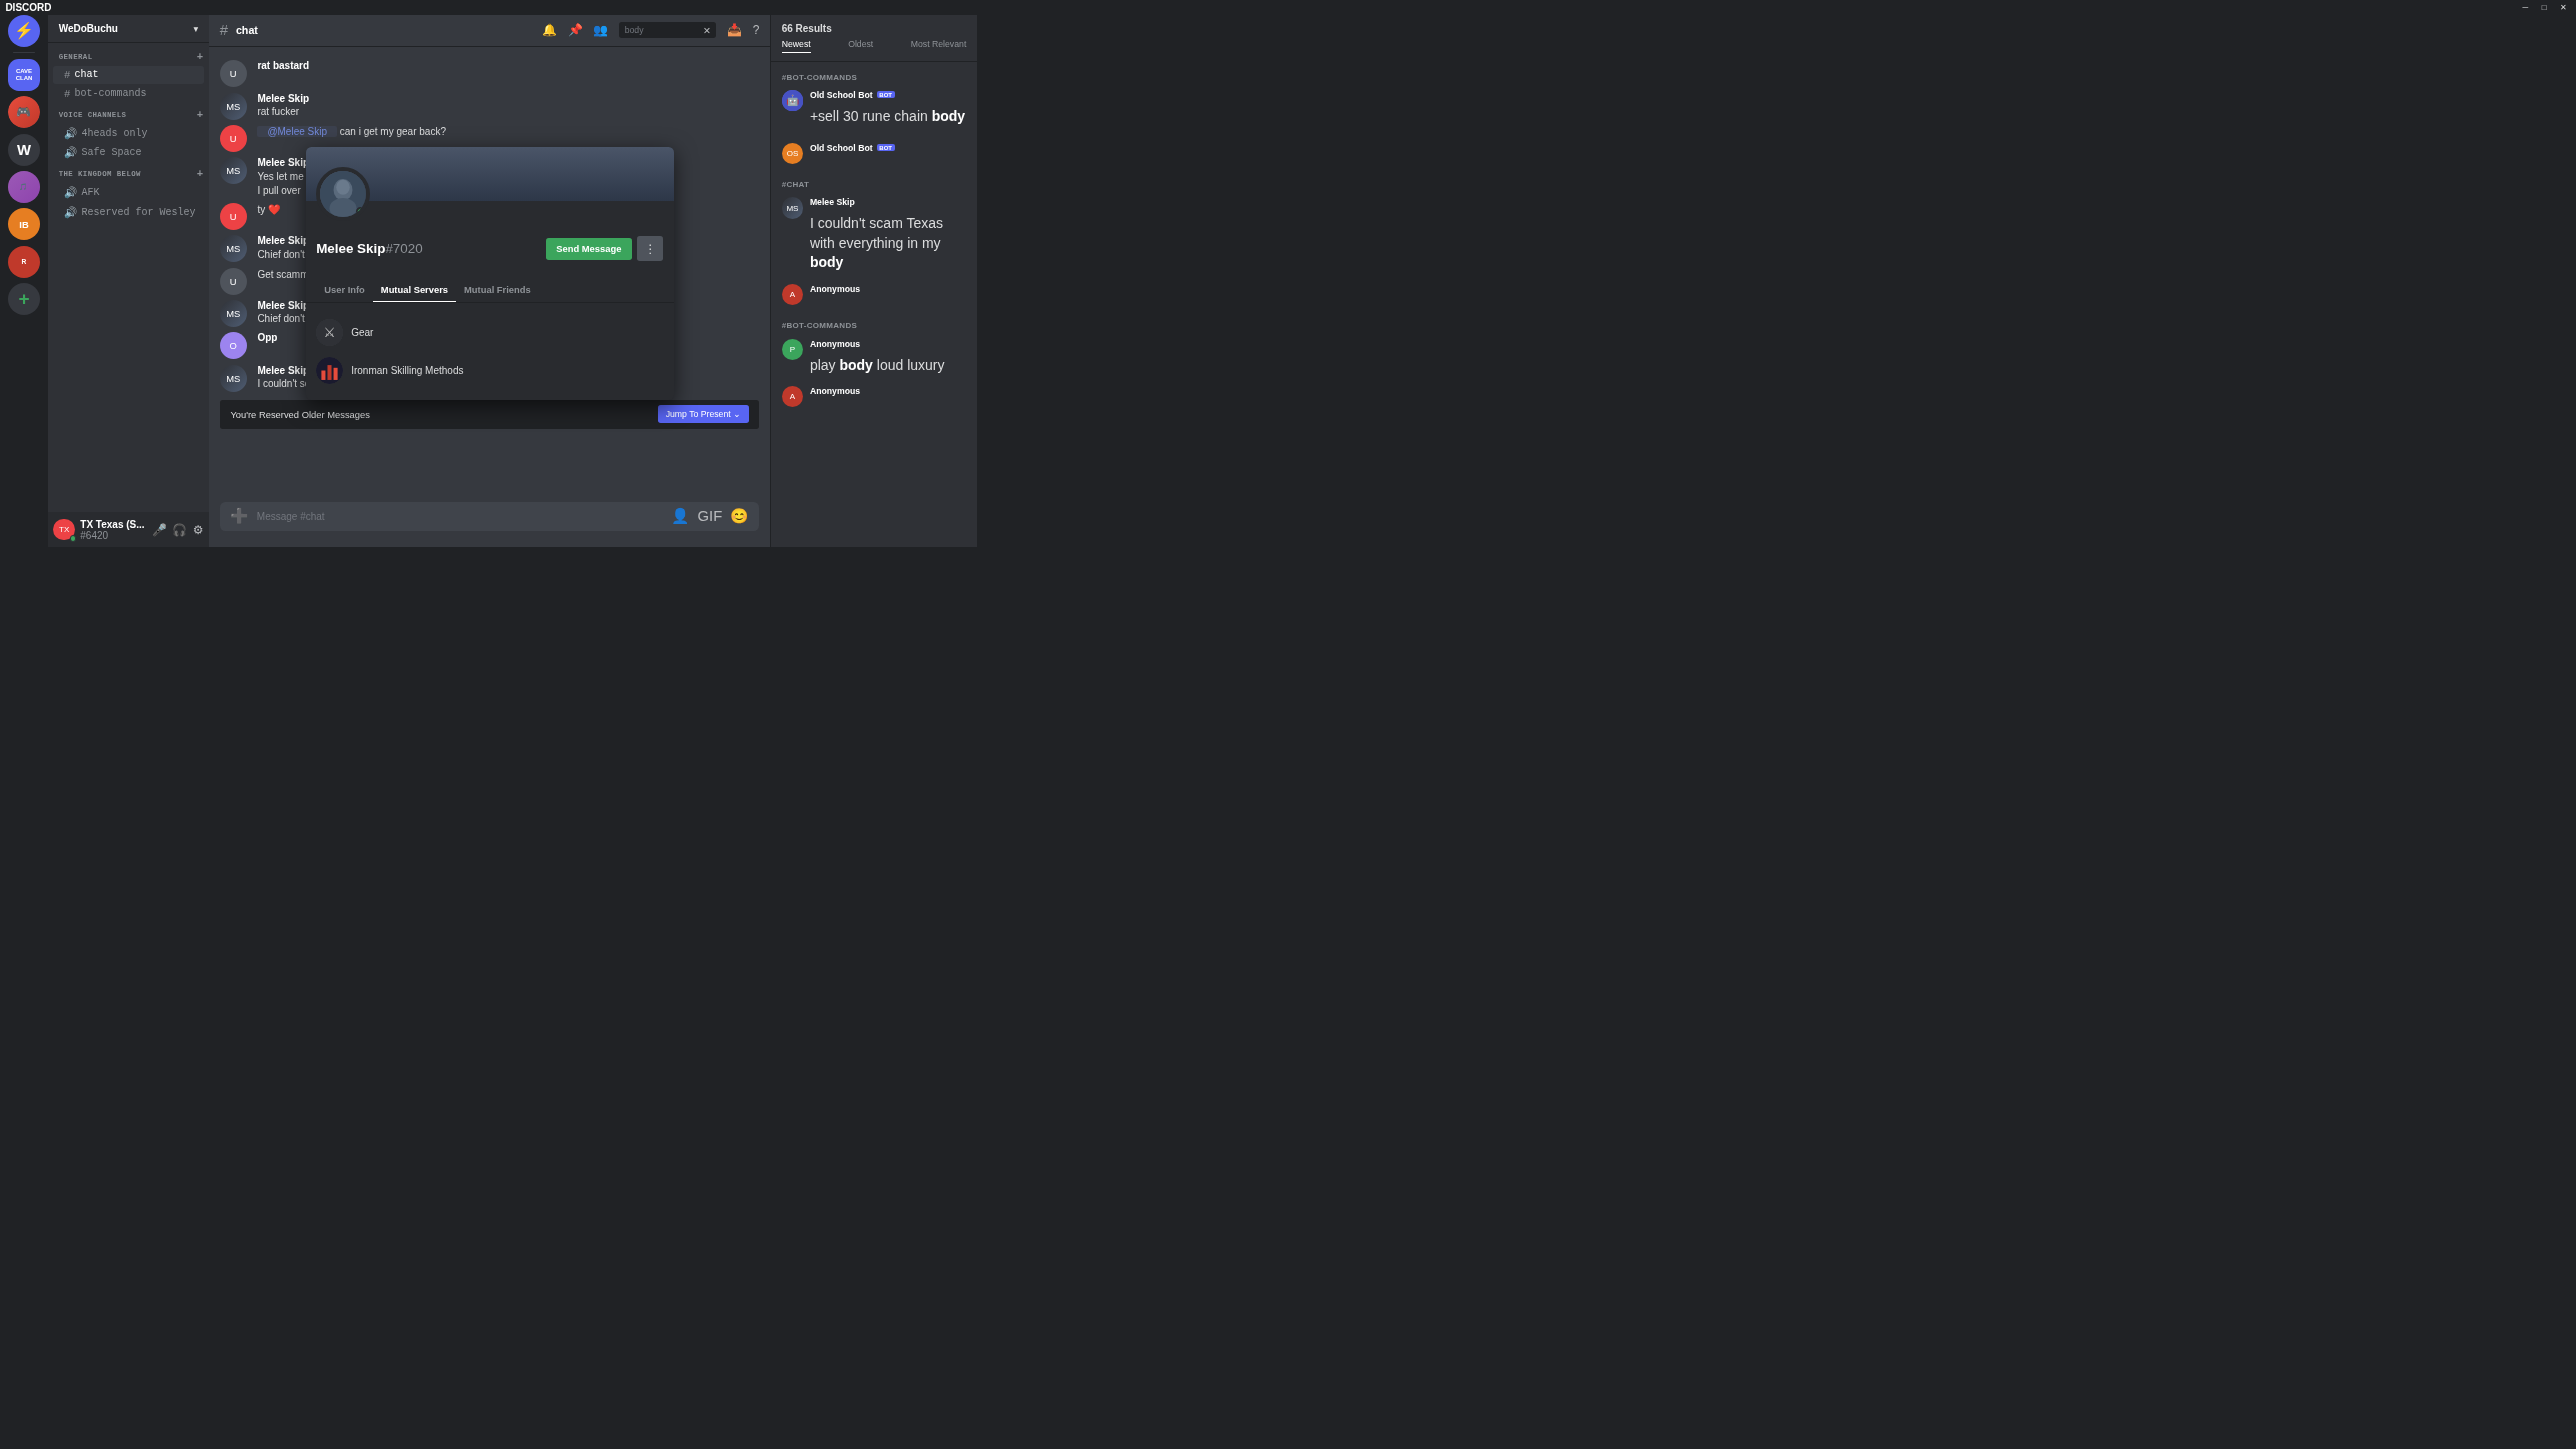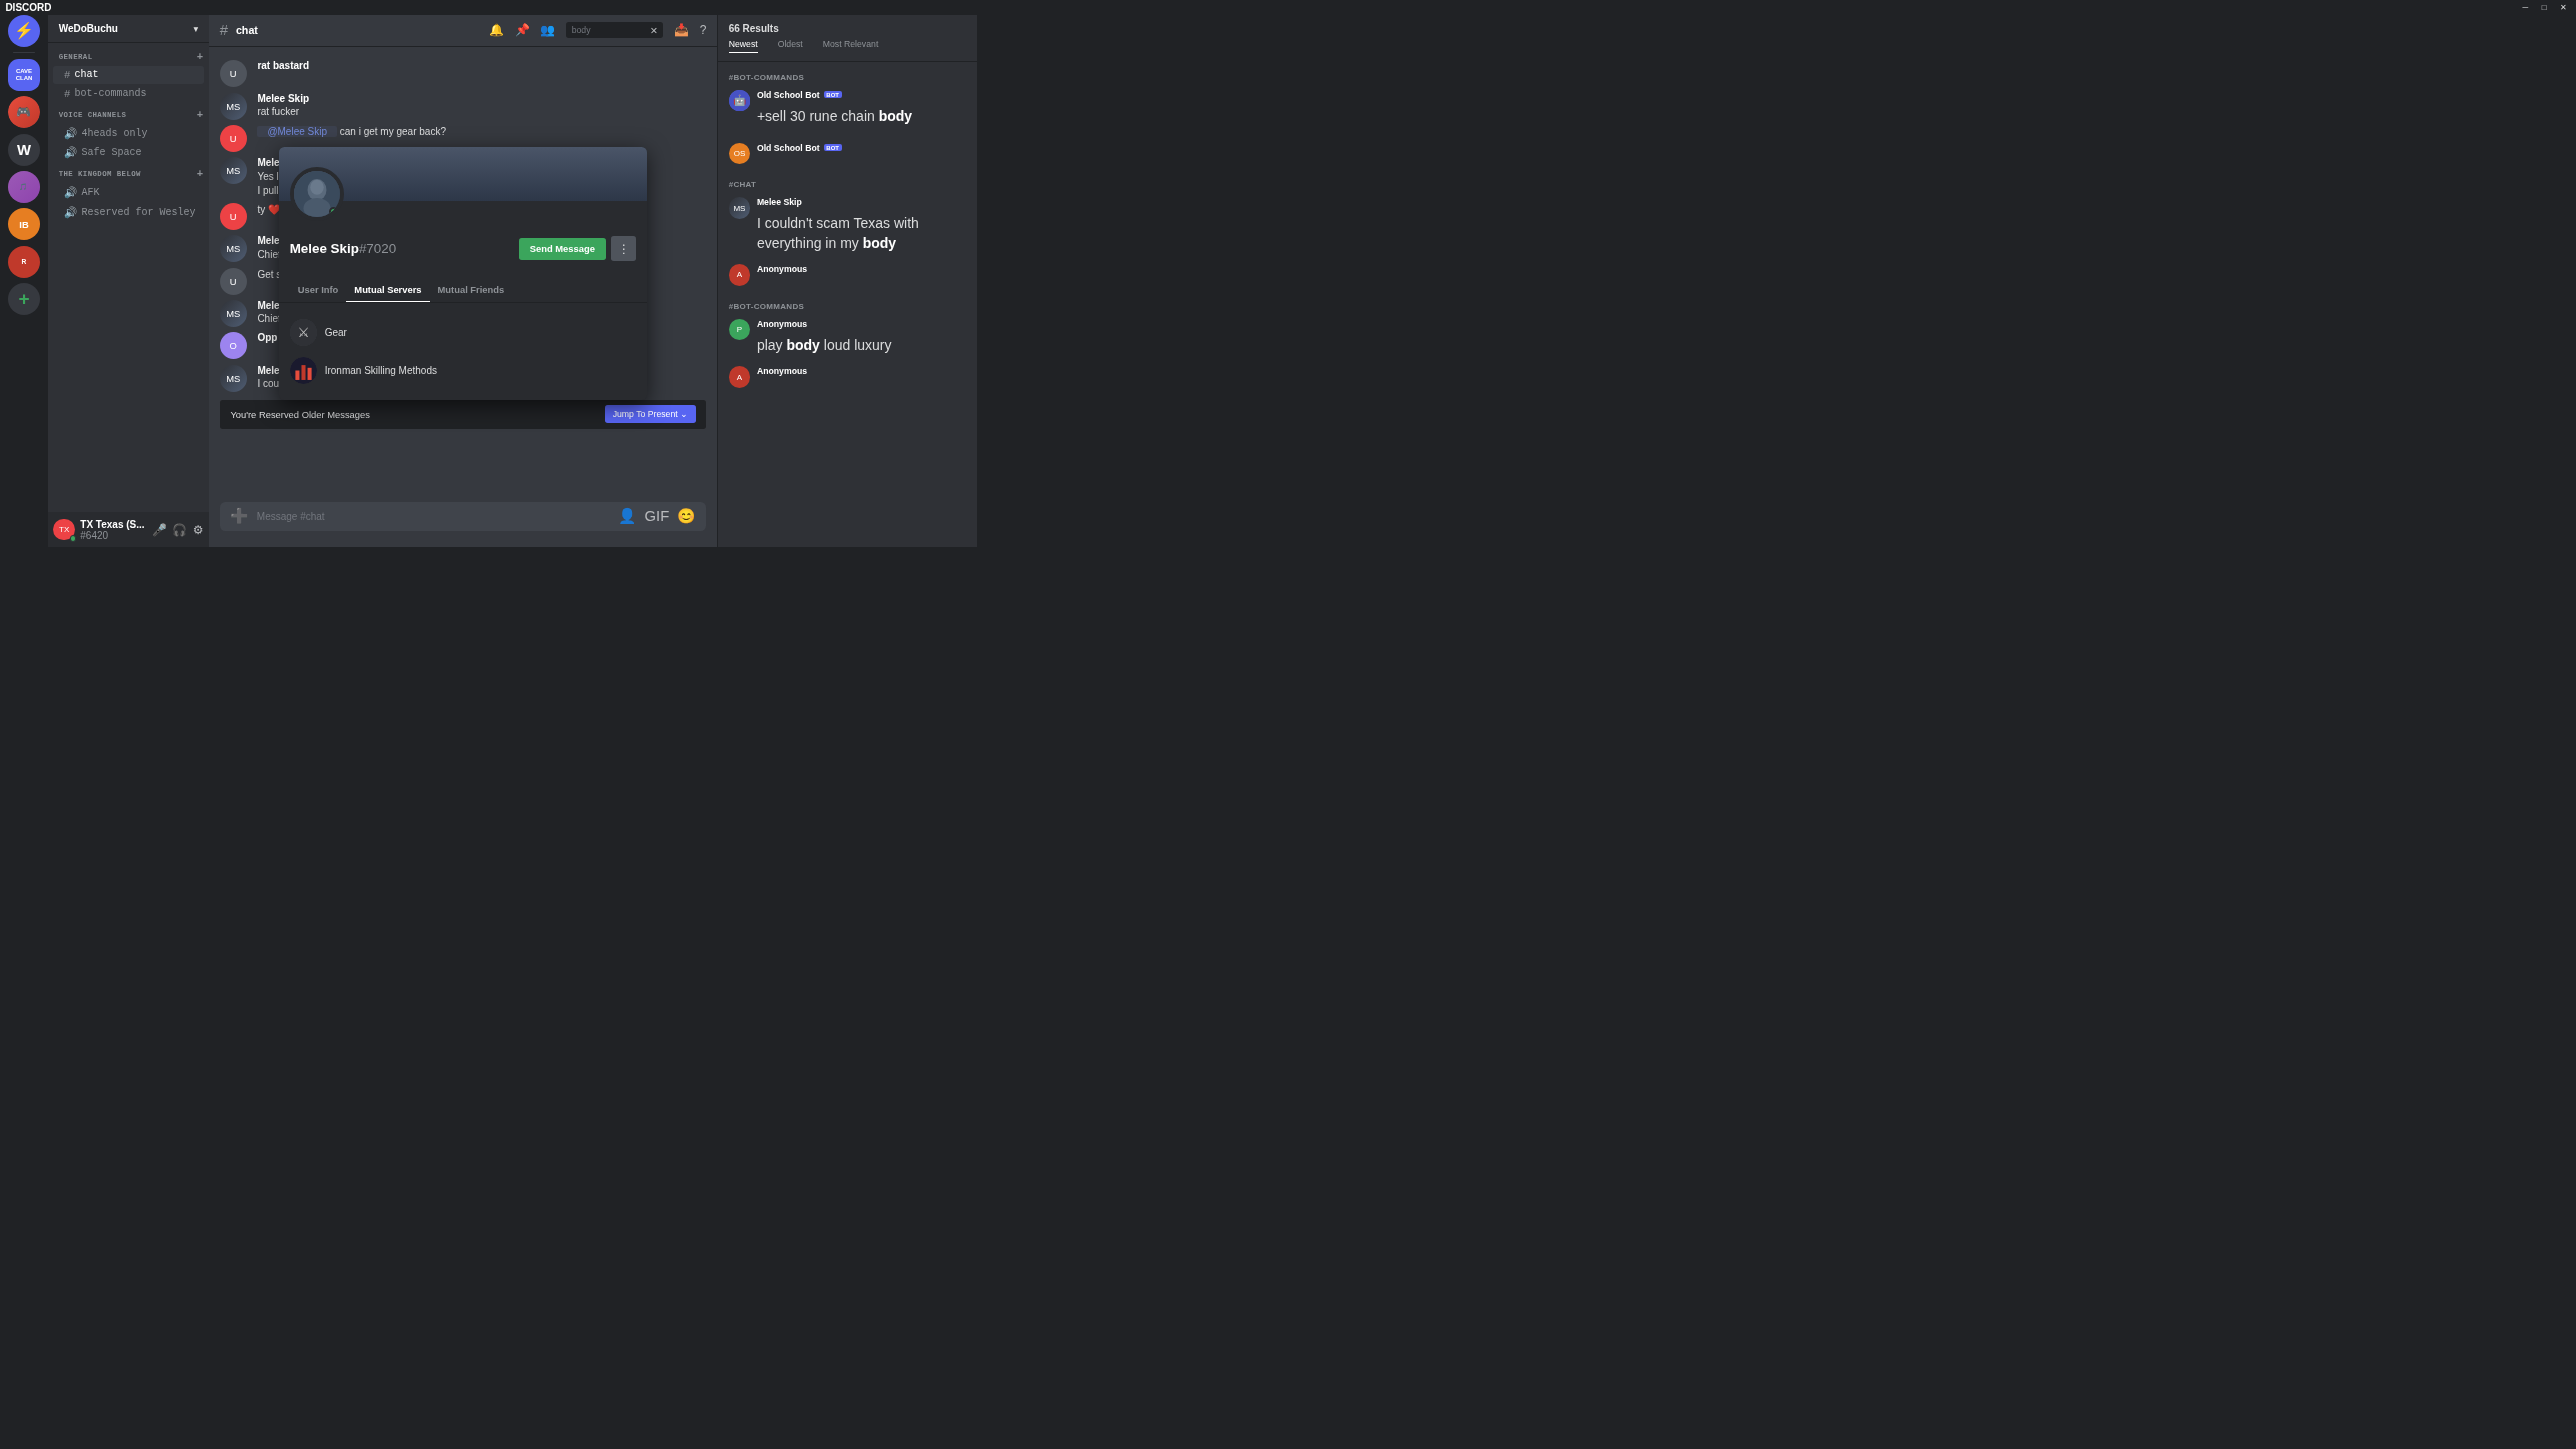--- a/index.html
+++ b/index.html
@@ -304,36 +304,37 @@
       color: #dcddde;
       font-size: 10px;
       padding: 6.7px 0;
     }
     .chat-input::placeholder { color: #72767d; }
     .chat-input-icons { display: flex; gap: 8px; align-items: center; color: #b9bbbe; font-size: 14.8px; flex-shrink: 0; }
     .chat-input-icon { cursor: pointer; }
 
     
     .search-results-sidebar {
-      width: 260px;
+      width: 207px;
       background: #2f3136;
       display: flex;
       flex-direction: column;
       padding-top: 14.8px;
       flex-shrink: 0;
       border-left: 0.7px solid #202225;
     }
     .search-results-header {
       padding: 8px 10.7px;
       border-bottom: 0.7px solid #202225;
     }
     .search-results-count { color: #dcddde; font-size: 10px; font-weight: 600; margin-bottom: 5.4px; }
     .search-tabs {
       display: flex;
       gap: 20px;
+      justify-content: space-between;
     }
     .search-tab {
       font-size: 8.7px;
       color: #8e9297;
       cursor: pointer;
       padding-bottom: 2.7px;
       border-bottom: 1.3px solid transparent;
     }
     .search-tab.active { color: #fff; border-bottom-color: #fff; }
 

